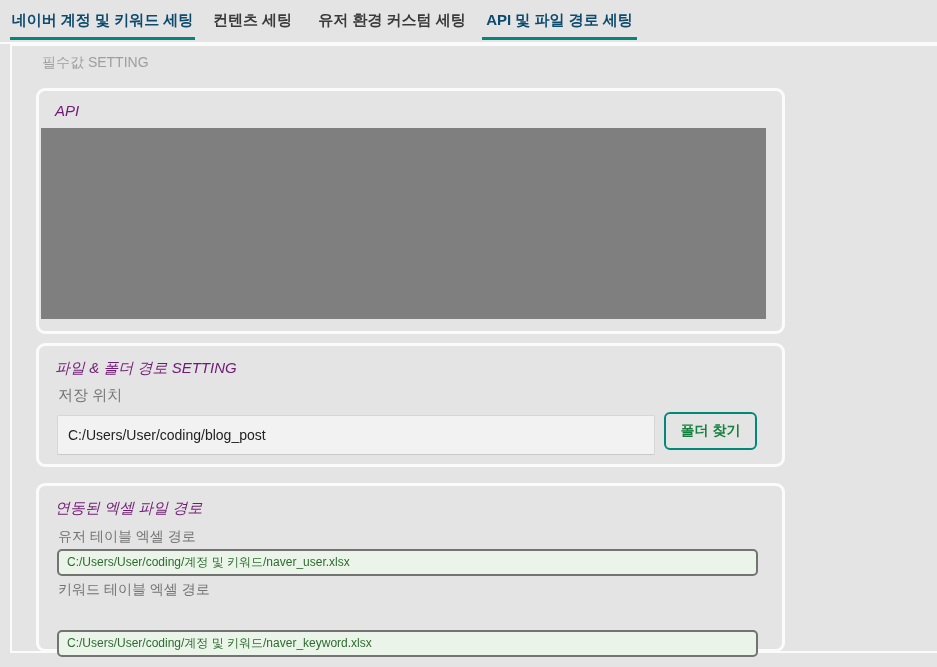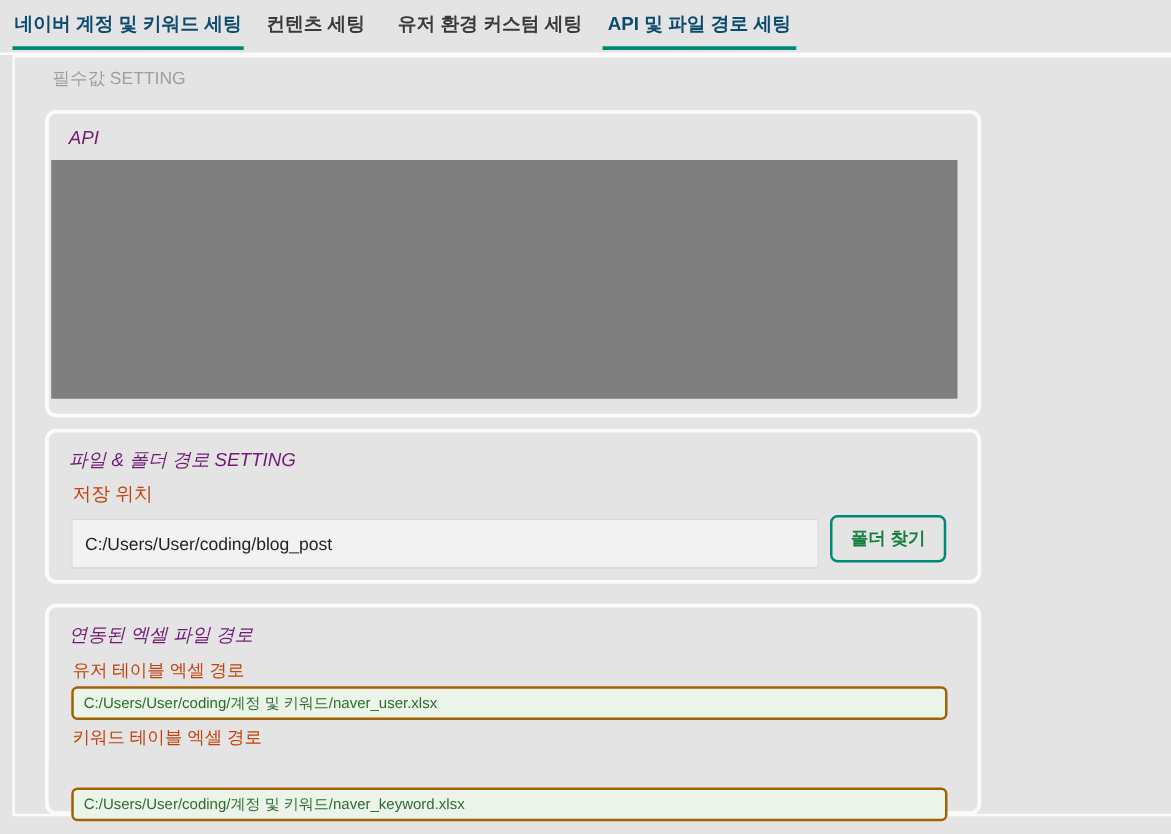--- a/index.html
+++ b/index.html
@@ -40,21 +40,21 @@
     position:absolute;border:3px solid #fbfbfb;border-radius:9px;
     box-sizing:border-box;
   }
   .group-api{left:36px;top:88px;width:749px;height:246px;}
   .group-path{left:36px;top:343px;width:749px;height:124px;}
   .group-excel{left:36px;top:483px;width:749px;height:169px;}
   .group-title{
     position:absolute;font-size:15px;color:#701a75;font-style:italic;
   }
   .field-label{
-    position:absolute;font-size:15px;color:#c2410c;
+    position:absolute;font-size:15px;color:#737373;
   }
   .field-label.small{font-size:14px;}
   
   .api-masked{
     position:absolute;left:41px;top:128px;width:725px;height:191px;
     background:#7f7f7f;
   }
   
   .path-input{
     position:absolute;left:57px;top:415px;width:598px;height:40px;
@@ -68,21 +68,21 @@
     position:absolute;left:664px;top:412px;width:93px;height:38px;
     box-sizing:border-box;background:transparent;
     border:2px solid #00897b;border-radius:6px;
     font-family:"Liberation Sans","DejaVu Sans",sans-serif;
     font-size:14px;font-weight:bold;color:#15803d;cursor:pointer;
   }
   
   .excel-input{
     position:absolute;left:57px;width:701px;height:27px;
     box-sizing:border-box;background:#eaf4e9;
-    border:2px solid #a16207;border-radius:5px;
+    border:2px solid #737373;border-radius:5px;
     font-family:"Liberation Sans","DejaVu Sans",sans-serif;
     font-size:12px;color:#2f6b31;padding:0 8px;outline:none;
   }
   .excel-input.first{top:549px;}
   .excel-input.second{top:630px;}
 </style>
 </head>
 <body>
 
 <div class="tabbar">

